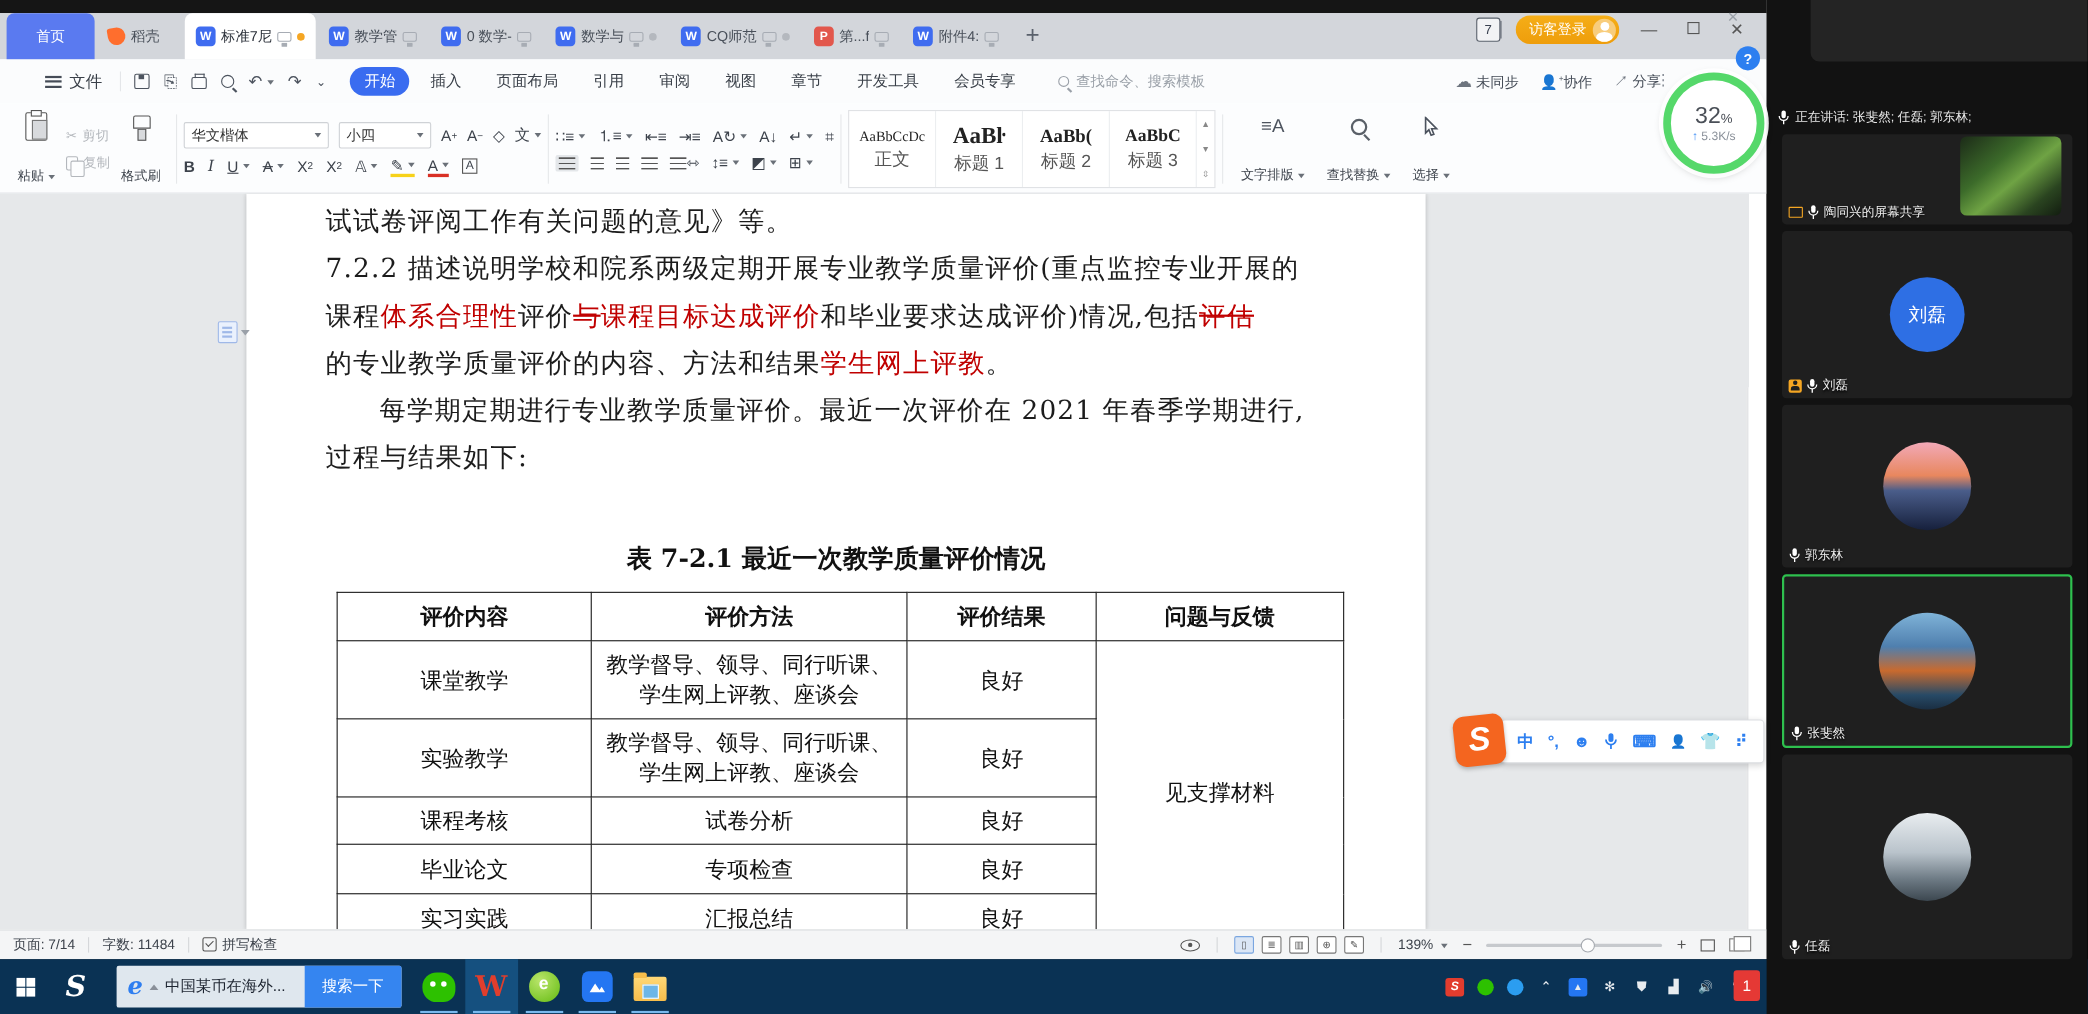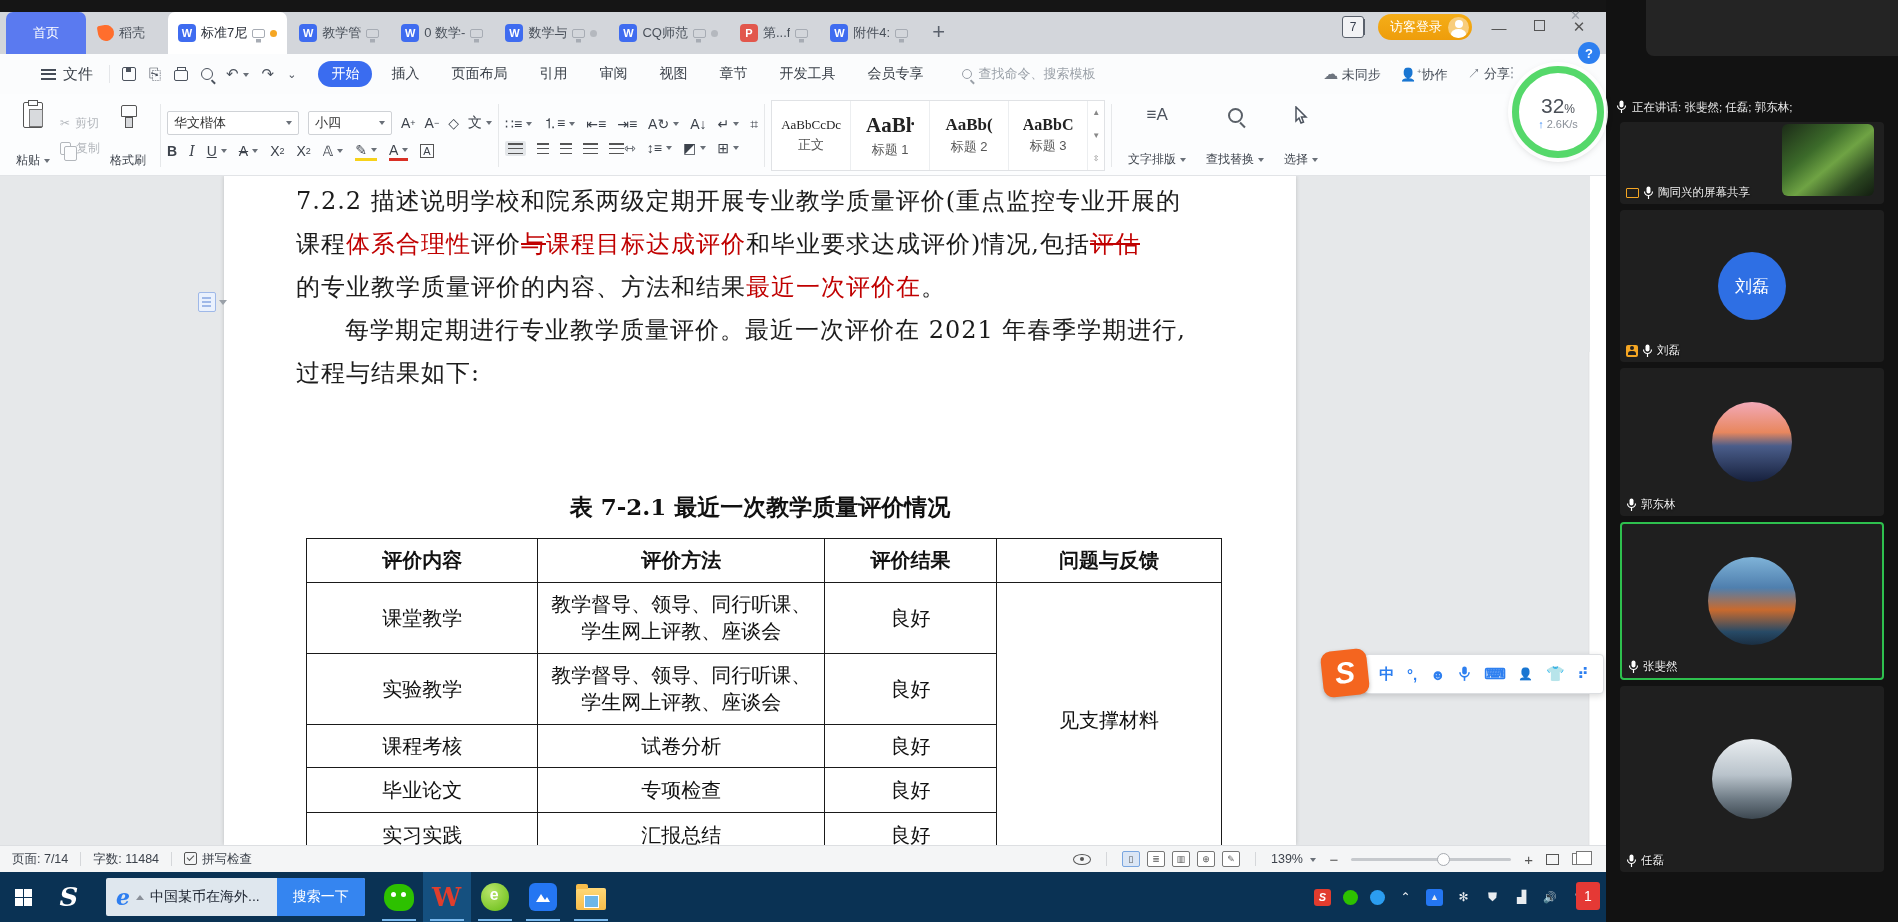--- a/index.html
+++ b/index.html
@@ -88,21 +88,21 @@
 .hl-yellow{border-bottom:3px solid #f7d21a;}
 .fc-red{border-bottom:3px solid #d93025;}
 .boxA{border:1px solid #555;padding:0 2px;font-size:11px;}
 .align-sel{background:#e4e7ea;border-radius:2px;padding:2px 3px;}
 .lines-ico{display:inline-block;width:15px;height:11px;background:repeating-linear-gradient(to bottom,#555 0 1.5px,transparent 1.5px 4.8px);}
 .lines-ico.short{background:repeating-linear-gradient(to bottom,#555 0 1.5px,transparent 1.5px 4.8px);width:12px;}
 
 .gallery{display:flex;align-items:stretch;border:1px solid #e0e2e5;background:#fff;margin:2px 0;}
 .gitem{width:79px;border-right:1px solid #eceef0;display:flex;flex-direction:column;align-items:center;justify-content:center;gap:3px;}
 .gitem .gsample{font-family:"Liberation Serif",serif;color:#222;white-space:nowrap;overflow:hidden;max-width:76px;}
-.gitem .glabel{font-size:13px;color:#555;}
+.gitem .glabel{font-size:16px;color:#555;}
 .gscroll{width:16px;display:flex;flex-direction:column;align-items:center;justify-content:space-around;color:#888;font-size:8px;}
 .rgrp{display:flex;flex-direction:column;align-items:center;justify-content:space-between;padding:5px 10px;font-size:12px;color:#3d434c;}
 .rgrp .bigico{font-size:17px;color:#4c535e;height:24px;display:flex;align-items:center;}
 .magL{width:15px;height:15px;border:2px solid #5a6068;border-radius:50%;position:relative;}
 .magL::after{content:"";position:absolute;right:-5px;bottom:-5px;width:7px;height:2px;background:#5a6068;transform:rotate(45deg);}
 .cursor-ico{width:14px;height:18px;}
 
 
 .speedball{position:absolute;left:1512px;top:66px;width:92px;height:92px;border-radius:50%;background:#fff;border:7px solid #55d86a;box-shadow:0 0 0 4px rgba(255,255,255,.9),0 2px 8px rgba(0,0,0,.25);display:flex;flex-direction:column;align-items:center;justify-content:center;z-index:60;}
 .speedball .pct{font-size:21px;color:#4a4f57;}
@@ -449,23 +449,24 @@
               <path d="M2 1 L12 11 L7.5 11 L9.5 16 L7 17 L5 12 L2 15 Z" fill="none" stroke="#4c535e" stroke-width="1.5"></path>
             </svg>
         </span>
         <span><span>选择</span><i class="dd"></i></span>
       </div>
     </div>
 
     <div class="docarea">
       <div class="page">
         <div class="doclines" id="doc-lines">
+            <div class="dline"><span class="run">试试卷评阅工作有关问题的意见》等。</span></div>
             <div class="dline"><span class="run">7.2.2 描述说明学校和院系两级定期开展专业教学质量评价(重点监控专业开展的</span></div>
             <div class="dline"><span class="run">课程</span><span class="run red">体系合理性</span><span class="run">评价</span><span class="run redstrike">与</span><span class="run red">课程目标达成评价</span><span class="run">和毕业要求达成评价)情况,包括</span><span class="run redstrike">评估</span></div>
-            <div class="dline"><span class="run">的专业教学质量评价的内容、方法和结果</span><span class="run red">最近一次评价在</span><span class="run">。</span></div>
+            <div class="dline"><span class="run">的专业教学质量评价的内容、方法和结果</span><span class="run red">学生网上评教</span><span class="run">。</span></div>
             <div class="dline ind"><span class="run">每学期定期进行专业教学质量评价。最近一次评价在 2021 年春季学期进行,</span></div>
             <div class="dline"><span class="run">过程与结果如下:</span></div>
           </div>
         <div class="doc-title">表 7-2.1 最近一次教学质量评价情况</div>
         <div class="vtablewrap" id="doc-table">
             <table class="vtable">
               <colgroup>
                 <col style="width: 25.3%;">
                 <col style="width: 31.3%;">
                 <col style="width: 18.8%;">
@@ -551,21 +552,21 @@
         <span class="pagepair"></span>
       </div>
     </div>
   </div>
 
   <div class="tinyclose">✕</div>
   <div class="helpbubble">?</div>
 
   <div class="speedball">
     <span class="pct"><span>32</span><i>%</i></span>
-    <span class="spd"><b>↑</b> <span>2.6K/s</span></span>
+    <span class="spd"><b>↑</b> <span>5.3K/s</span></span>
   </div>
 
   <div class="ime">
     <div class="imebar" id="ime-icons">
         <span class="imeico">中</span>
         <span class="imeico">°,</span>
         <span class="imeico">☻</span>
         <span class="imeico">
           <svg width="13" height="16" viewBox="0 0 11 14">
             <rect x="3.5" y="0.5" width="4" height="7" rx="2" fill="#2d7ff0"></rect>

